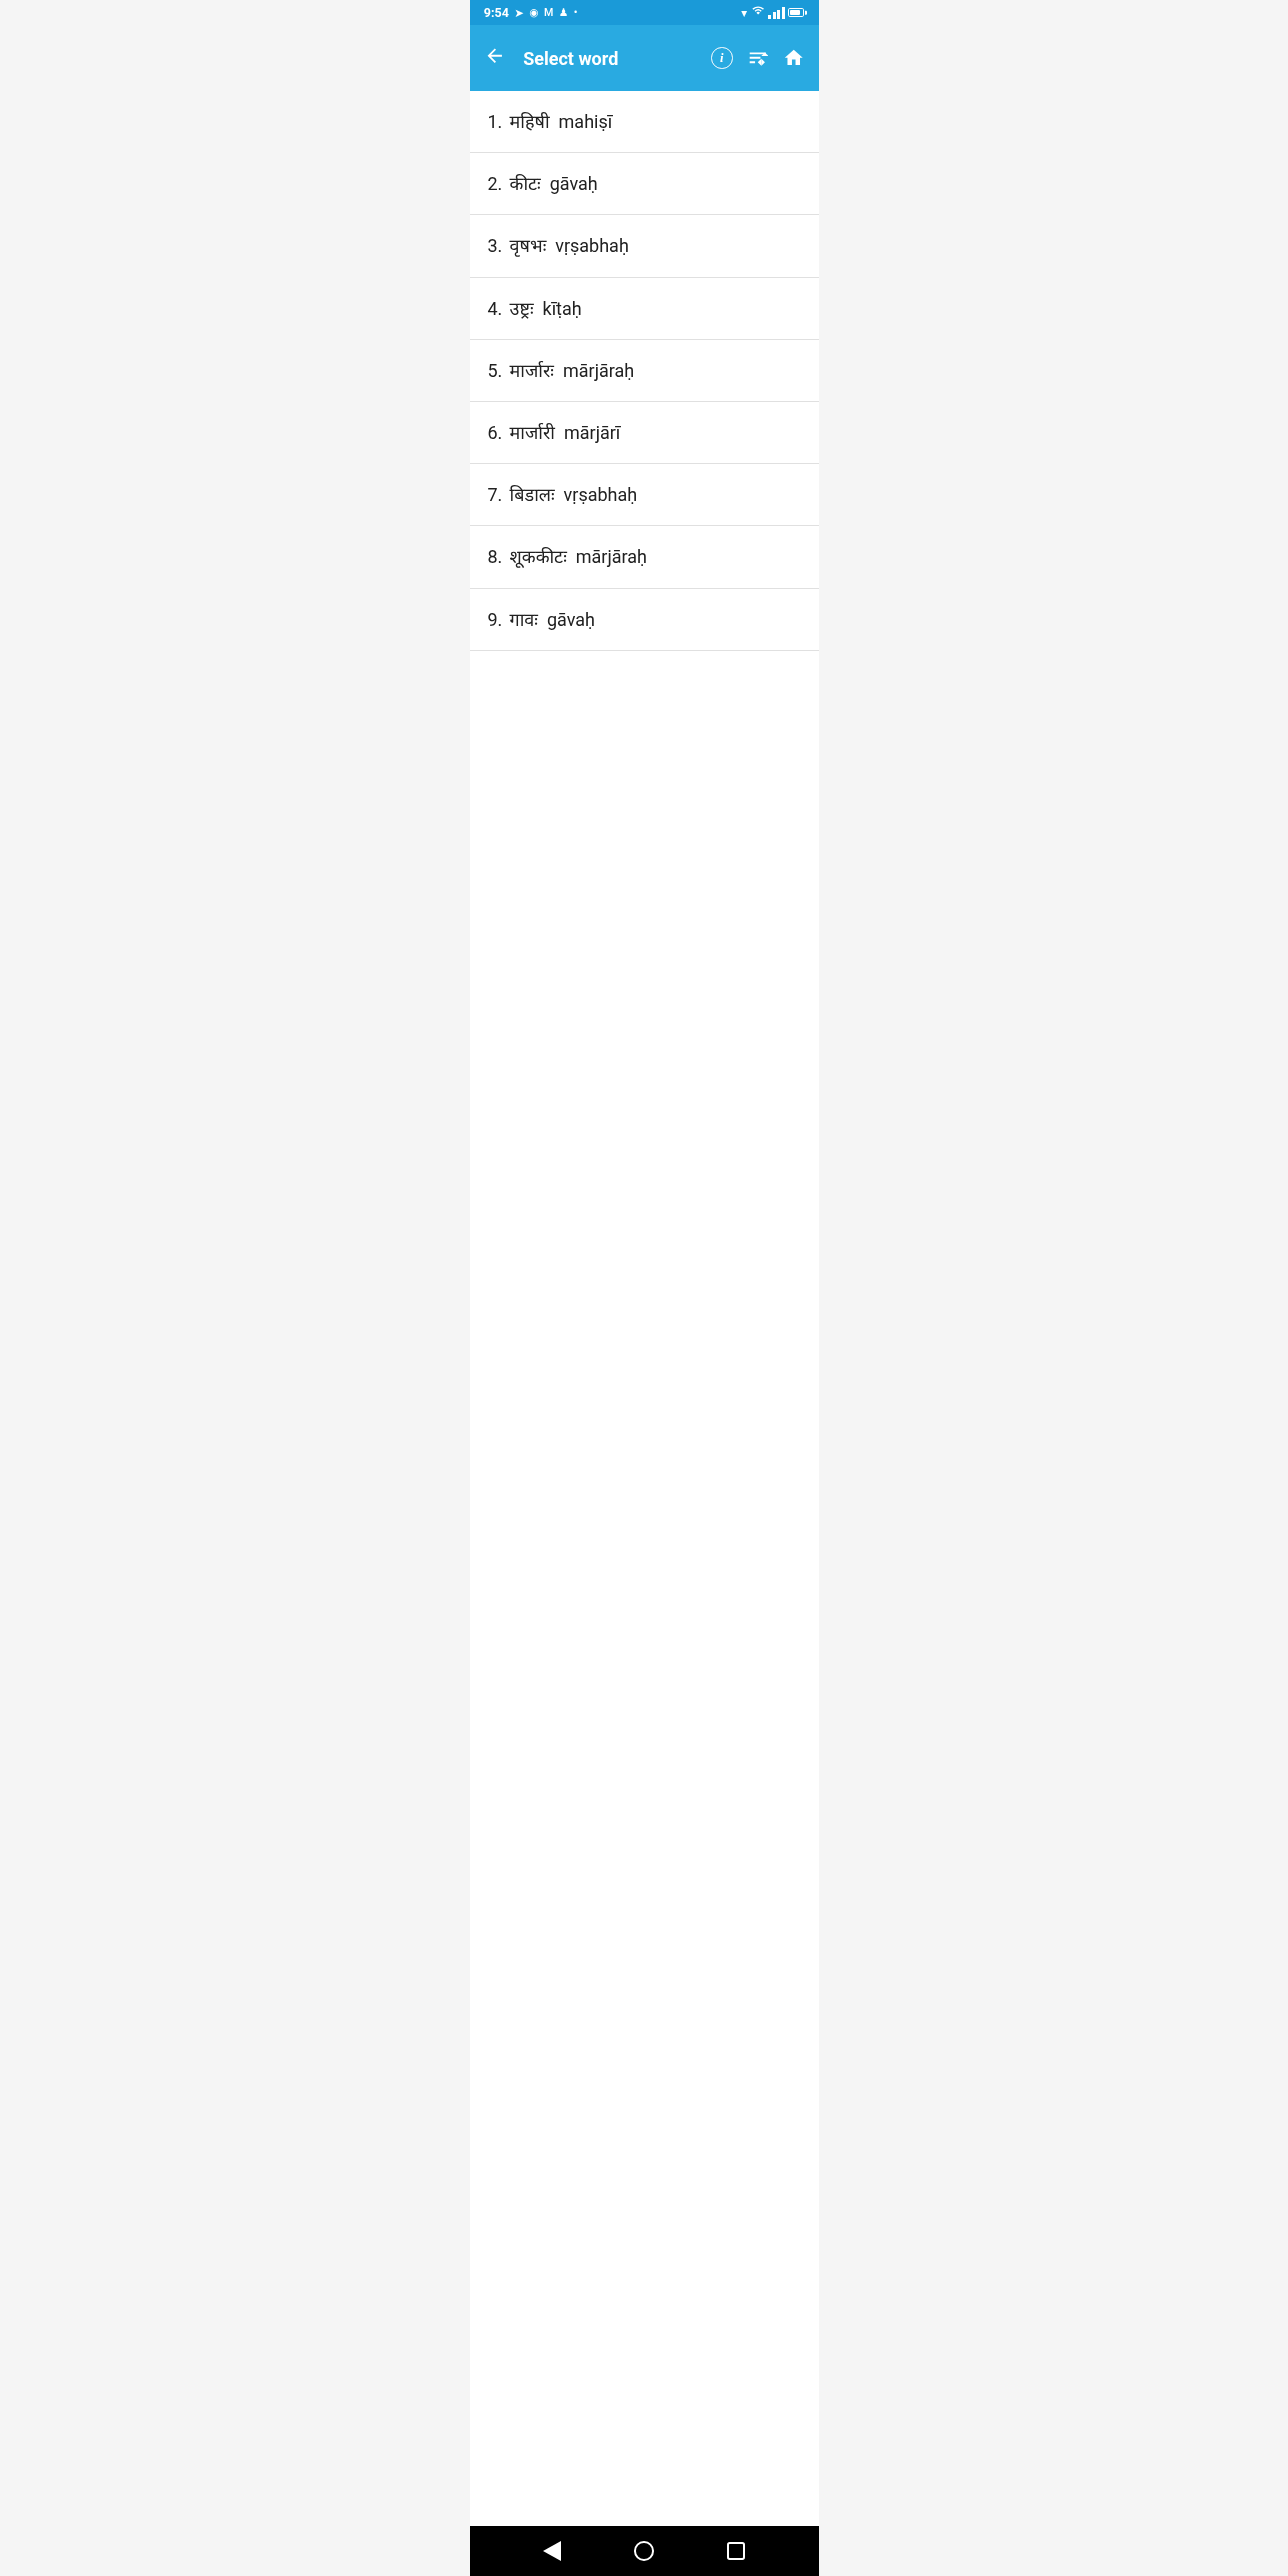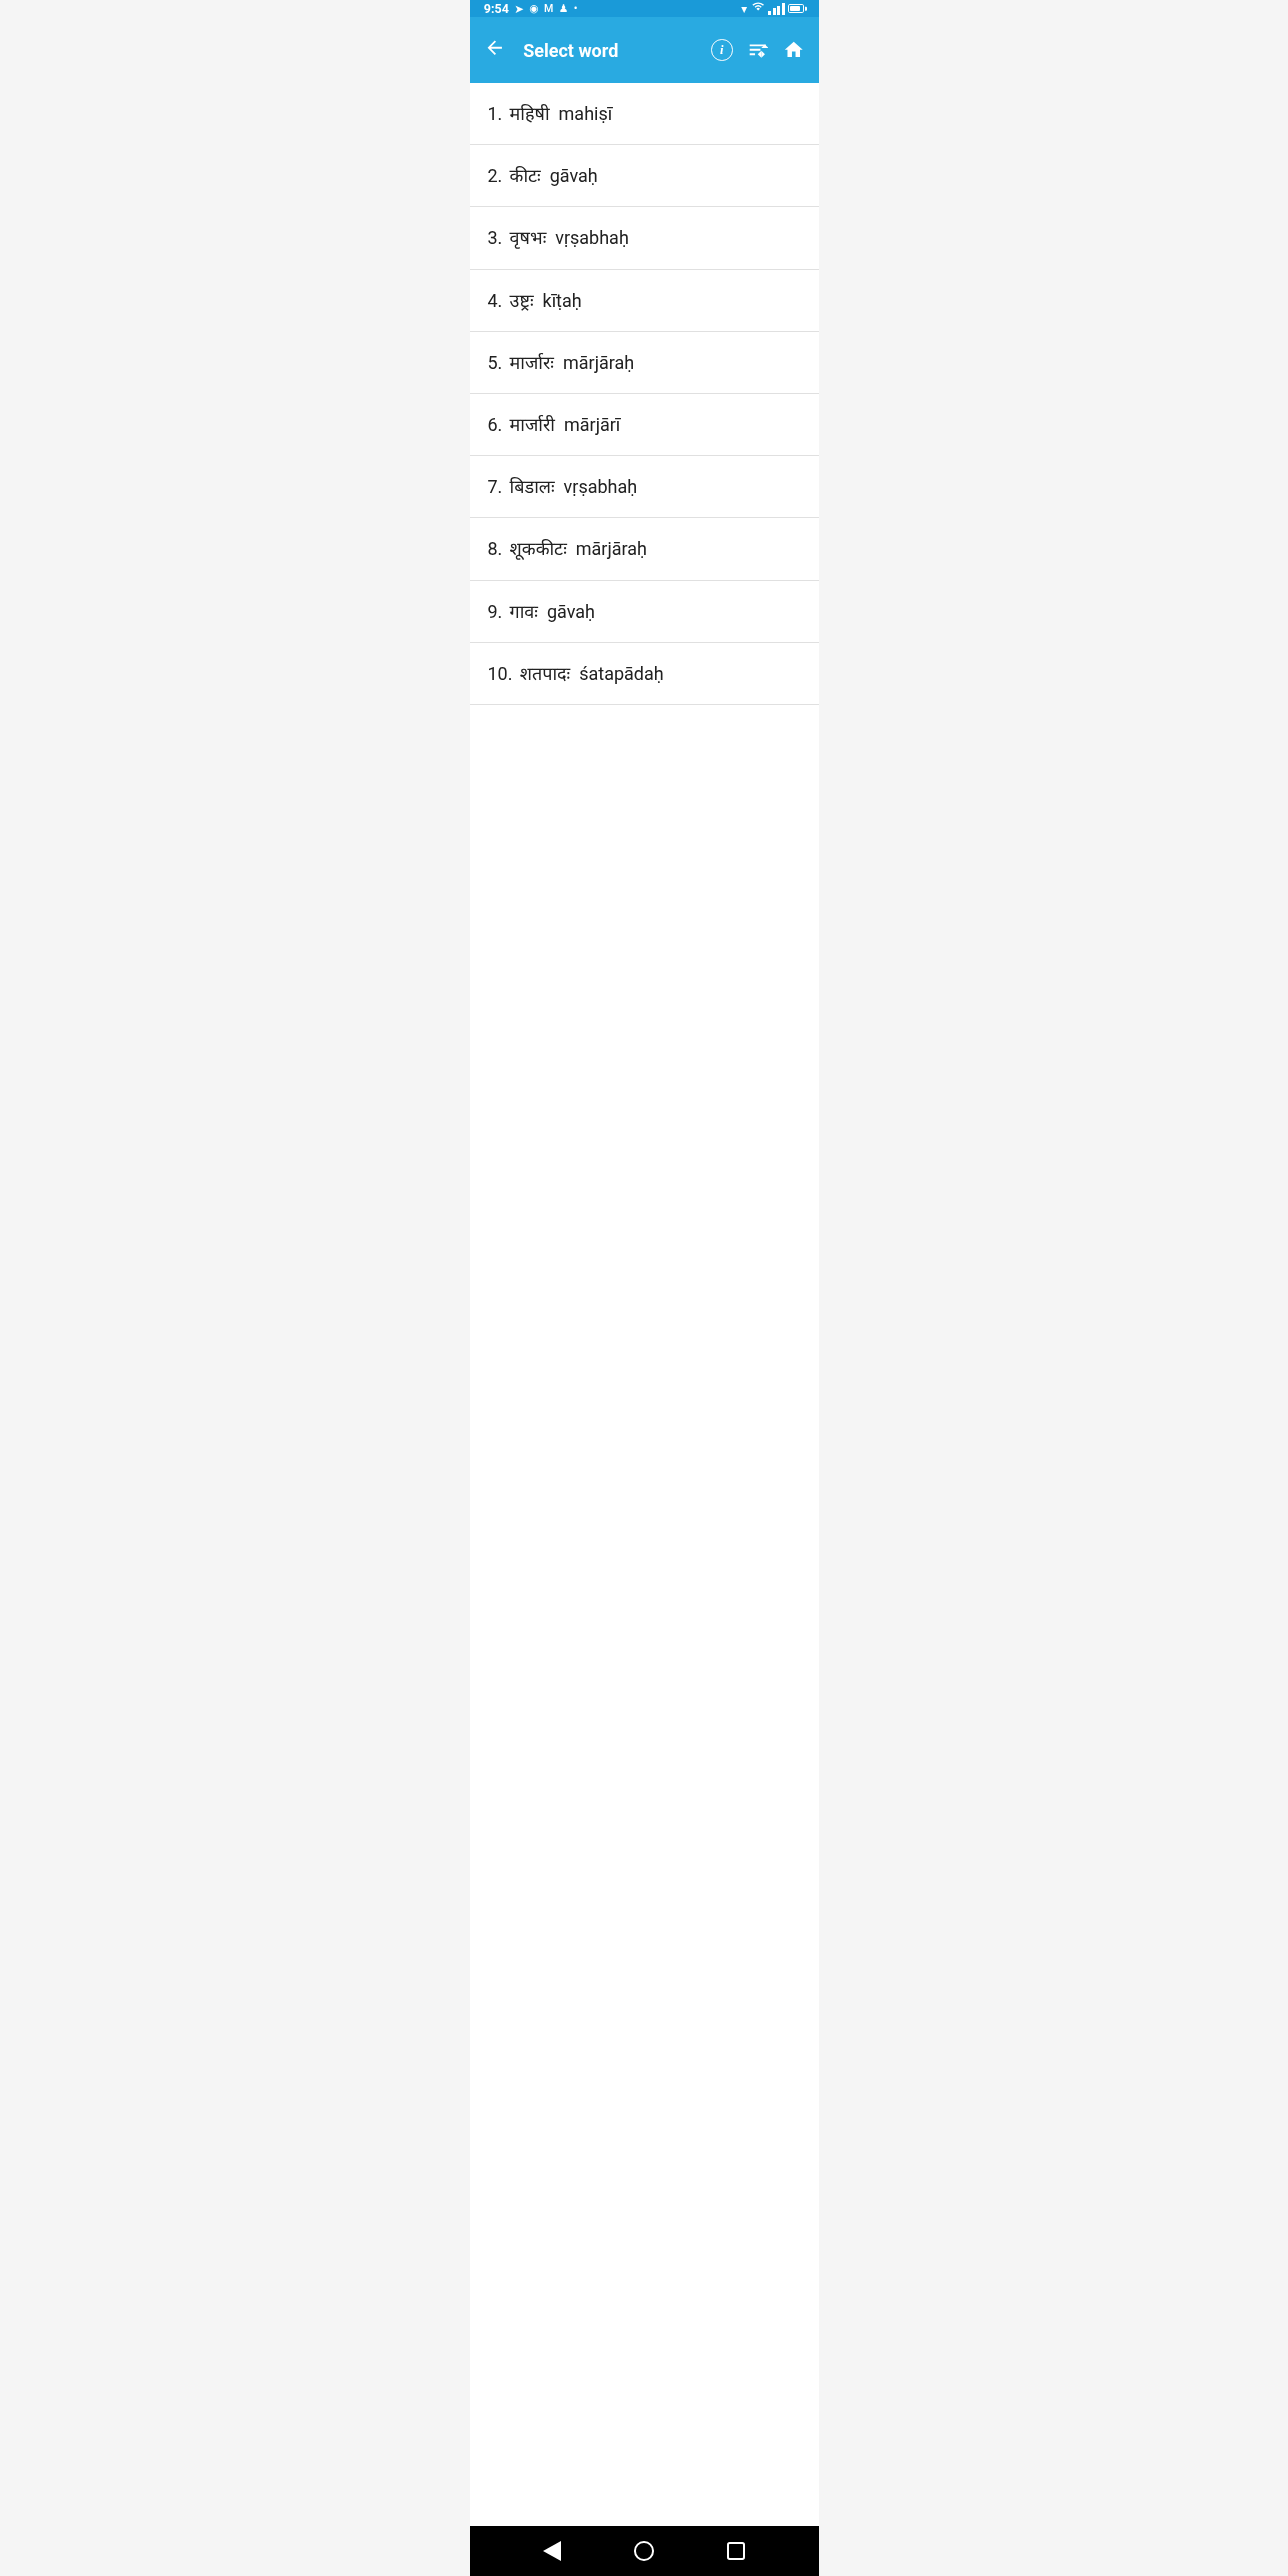--- a/index.html
+++ b/index.html
@@ -21,21 +21,21 @@
 
     .status-bar {
       background: #1a9ad8;
       color: white;
       display: flex;
       justify-content: space-between;
       align-items: center;
       padding: 5.4px 14.3px;
       font-size: 11.6px;
       font-weight: 500;
-      height: 17px;
+      height: 25px;
     }
 
     .status-bar-left {
       display: flex;
       align-items: center;
       gap: 5.4px;
     }
 
     .status-bar-right {
       display: flex;
@@ -270,21 +270,20 @@
 
 <div class="word-item"><span style="margin-right:7.2px;font-weight:400;">1.</span><span>महिषी</span>&nbsp;&nbsp;<span>mahiṣī</span></div>
     <div class="word-item"><span style="margin-right:7.2px;font-weight:400;">2.</span><span>कीटः</span>&nbsp;&nbsp;<span>gāvaḥ</span></div>
     <div class="word-item"><span style="margin-right:7.2px;font-weight:400;">3.</span><span>वृषभः</span>&nbsp;&nbsp;<span>vṛṣabhaḥ</span></div>
     <div class="word-item"><span style="margin-right:7.2px;font-weight:400;">4.</span><span>उष्ट्रः</span>&nbsp;&nbsp;<span>kīṭaḥ</span></div>
     <div class="word-item"><span style="margin-right:7.2px;font-weight:400;">5.</span><span>मार्जारः</span>&nbsp;&nbsp;<span>mārjāraḥ</span></div>
     <div class="word-item"><span style="margin-right:7.2px;font-weight:400;">6.</span><span>मार्जारी</span>&nbsp;&nbsp;<span>mārjārī</span></div>
     <div class="word-item"><span style="margin-right:7.2px;font-weight:400;">7.</span><span>बिडालः</span>&nbsp;&nbsp;<span>vṛṣabhaḥ</span></div>
     <div class="word-item"><span style="margin-right:7.2px;font-weight:400;">8.</span><span>शूककीटः</span>&nbsp;&nbsp;<span>mārjāraḥ</span></div>
     <div class="word-item"><span style="margin-right:7.2px;font-weight:400;">9.</span><span>गावः</span>&nbsp;&nbsp;<span>gāvaḥ</span></div>
-    <div class="word-item"><span style="margin-right:7.2px;font-weight:400;">10.</span><span>शतपादः</span>&nbsp;&nbsp;<span>śatapādaḥ</span></div>
   </div>
 
 <div class="nav-bar">
   <div class="nav-icon">
     <div class="nav-back"></div>
   </div>
   <div class="nav-icon">
     <div class="nav-circle"></div>
   </div>
   <div class="nav-icon">

